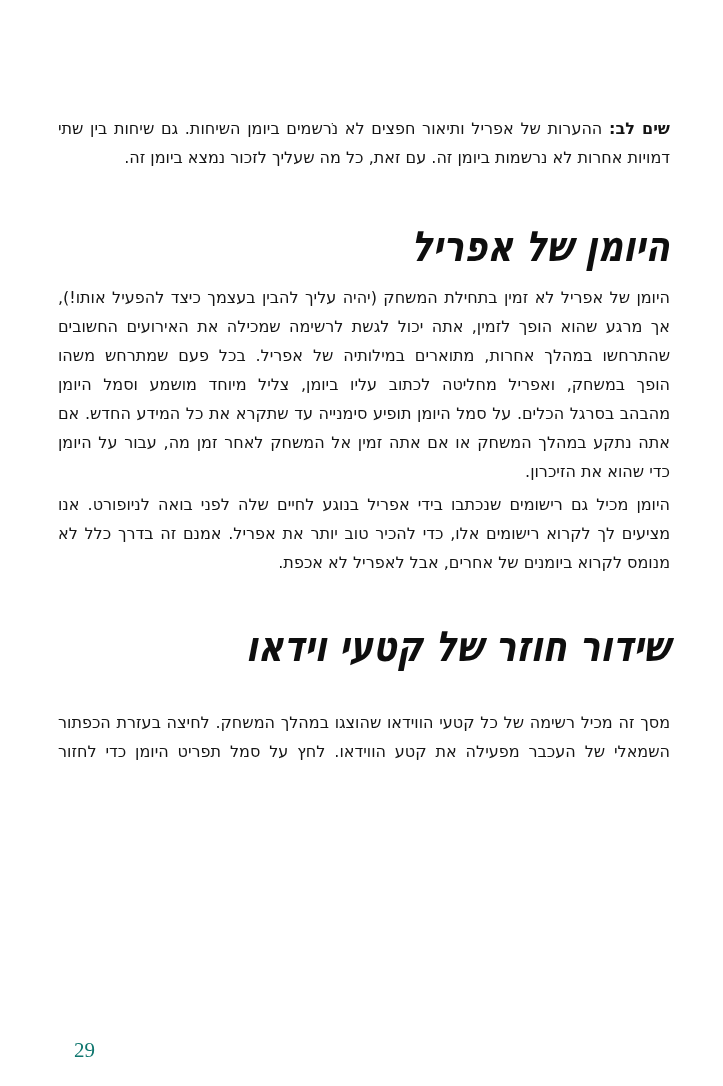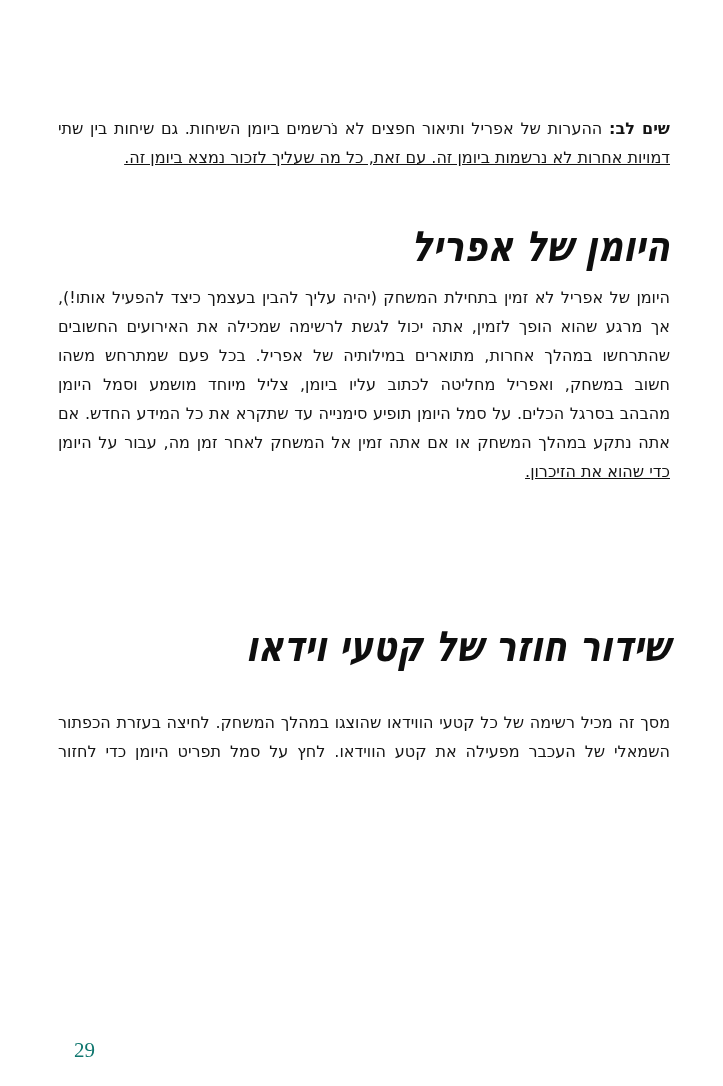--- a/index.html
+++ b/index.html
@@ -22,21 +22,20 @@
     font-size: 16px;
   }
   .jl {
     height: 29px;
     line-height: 29px;
     text-align: justify;
     text-align-last: justify;
   }
   .jl.last {
     text-align-last: right;
-    text-decoration: underline;
   }
   .b { font-weight: bold; }
   .script-title {
     position: absolute;
     right: 53px;
     direction: rtl;
     margin: 0;
     font-size: 42px;
     line-height: 50px;
     font-weight: bold;
@@ -71,26 +70,31 @@
     <div class="jl"><span class="b">שים לב:</span> <span>ההערות של אפריל ותיאור חפצים לא נֹרשמים ביומן השיחות. גם שיחות בין שתי</span></div>
     <div class="jl last">דמויות אחרות לא נרשמות ביומן זה. עם זאת, כל מה שעליך לזכור נמצא ביומן זה.</div>
   </div>
 
   <h1 class="script-title" id="title-journal">היומן של אפריל</h1>
 
   <div class="para" id="para-journal1">
     <div class="jl">היומן של אפריל לא זמין בתחילת המשחק (יהיה עליך להבין בעצמך כיצד להפעיל אותו!),</div>
     <div class="jl">אך מרגע שהוא הופך לזמין, אתה יכול לגשת לרשימה שמכילה את האירועים החשובים</div>
     <div class="jl">שהתרחשו במהלך אחרות, מתוארים במילותיה של אפריל. בכל פעם שמתרחש משהו</div>
-    <div class="jl">חשוב במשחק, ואפריל מחליטה לכתוב עליו ביומן, צליל מיוחד מושמע וסמל היומן</div>
+    <div class="jl">הופך במשחק, ואפריל מחליטה לכתוב עליו ביומן, צליל מיוחד מושמע וסמל היומן</div>
     <div class="jl">מהבהב בסרגל הכלים. על סמל היומן תופיע סימנייה עד שתקרא את כל המידע החדש. אם</div>
     <div class="jl">אתה נתקע במהלך המשחק או אם אתה זמין אל המשחק לאחר זמן מה, עבור על היומן</div>
     <div class="jl last">כדי שהוא את הזיכרון.</div>
   </div>
 
+  <div class="para" id="para-journal2">
+    <div class="jl">היומן מכיל גם רישומים שנכתבו בידי אפריל בנוגע לחיים שלה לפני בואה לניופורט. אנו</div>
+    <div class="jl">מציעים לך לקרוא רישומים אלו, כדי להכיר טוב יותר את אפריל. אמנם זה בדרך כלל לא</div>
+    <div class="jl last">מנומס לקרוא ביומנים של אחרים, אבל לאפריל לא אכפת.</div>
+  </div>
 
   <h1 class="script-title" id="title-video">שידור חוזר של קטעי וידאו</h1>
 
   <div class="para" id="para-video">
     <div class="jl">מסך זה מכיל רשימה של כל קטעי הווידאו שהוצגו במהלך המשחק. לחיצה בעזרת הכפתור</div>
     <div class="jl">השמאלי של העכבר מפעילה את קטע הווידאו. לחץ על סמל תפריט היומן כדי לחזור</div>
   </div>
 
   <div class="pagenum">29</div>
 

